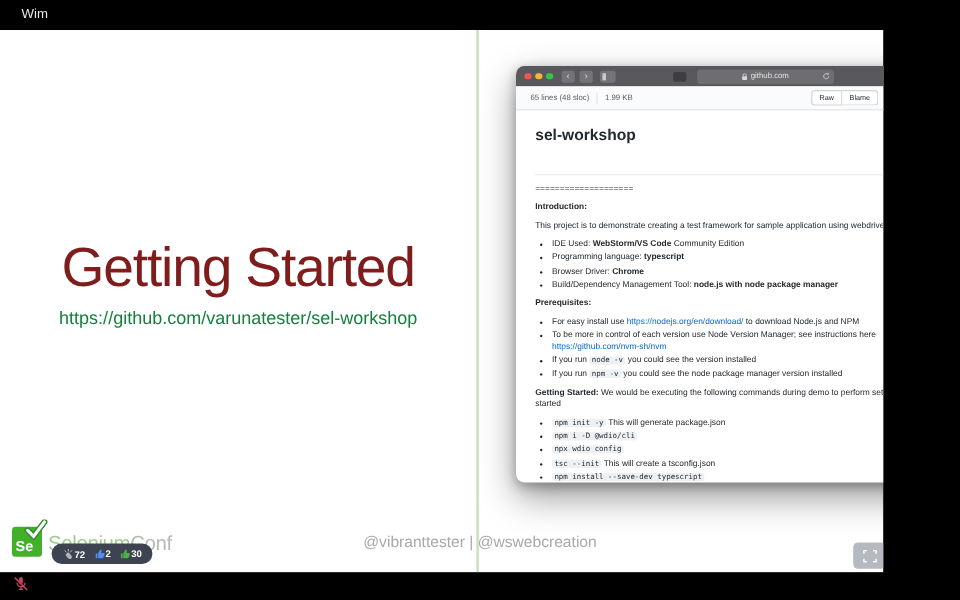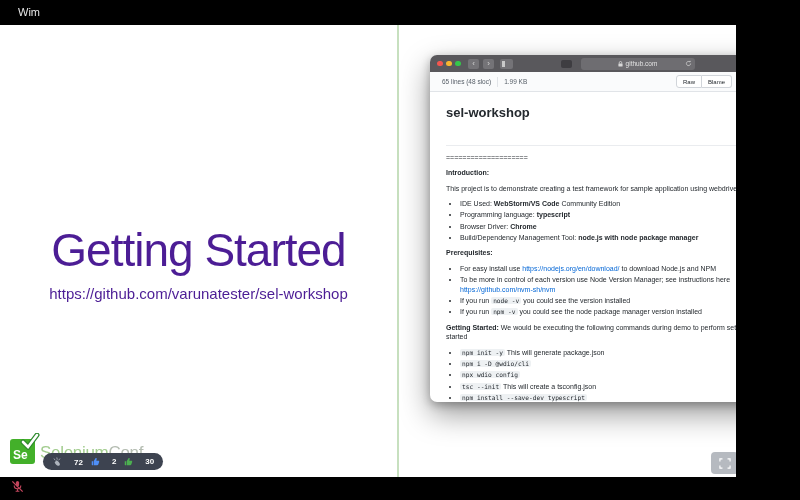--- a/index.html
+++ b/index.html
@@ -9,21 +9,21 @@
   .top-bar{position:absolute;left:0;top:0;width:800px;height:25px;background:#000;}
   .presenter-label{position:absolute;left:18px;top:6px;color:#e8e8e8;font-size:11px;}
 
   
   .stage{position:absolute;left:0;top:25px;width:800px;height:452px;background:#fff;}
   .stage-divider{position:absolute;left:397px;top:0;width:2px;height:452px;background:#c7e0bf;}
 
   
   .slide-text{position:absolute;left:0;top:170px;width:397px;text-align:center;}
   .slide-title{font-size:46px;letter-spacing:-1px;color:#6ba455;}
-  .slide-url{font-size:15px;color:#4c1d95;margin-top:8px;}
+  .slide-url{font-size:15px;color:#15803d;margin-top:8px;}
 
   
   .browser{position:absolute;left:430px;top:30px;width:357px;height:347px;border-radius:7px;background:#fff;
            box-shadow:0 12px 30px rgba(0,0,0,.40),0 3px 10px rgba(0,0,0,.28);overflow:hidden;}
   .titlebar{height:17px;background:#59585c;display:flex;align-items:center;padding:0 7px;}
   .tl-dot{width:5.5px;height:5.5px;border-radius:50%;margin-right:3.5px;}
   .tl-red{background:#f3564f;} .tl-yellow{background:#f6b62f;} .tl-green{background:#35c64a;}
   .nav-btn{width:11px;height:10px;background:#747377;border-radius:2px;margin-left:4px;color:#d4d4d4;
            font-size:8px;line-height:9px;text-align:center;}
   .sidebar-btn{width:13px;height:10px;background:#747377;border-radius:2px;margin-left:6px;position:relative;}
@@ -62,21 +62,21 @@
   
   .brand{position:absolute;left:10px;top:414px;display:flex;align-items:flex-start;}
   .brand-badge{position:relative;width:25px;height:25px;background:#43b02a;border-radius:3px;}
   .brand-badge .se{position:absolute;left:3px;bottom:2px;color:#fff;font-weight:bold;font-size:12px;}
   .brand-check{position:absolute;top:-6px;right:-5px;}
   .brand-name{font-size:17px;margin-left:5px;margin-top:4px;letter-spacing:-0.3px;}
   .brand-primary{color:#a2cc8e;} .brand-secondary{color:#b4bcb1;}
 
   .reactions{position:absolute;left:43px;top:428px;height:17px;background:#3d4350;border-radius:9px;
              display:flex;align-items:center;gap:8px;padding:0 9px;color:#fff;font-size:8px;font-weight:bold;}
-  .reaction{display:flex;align-items:flex-end;gap:12px;}
+  .reaction{display:flex;align-items:flex-end;gap:0;}
 
   .handles{position:absolute;left:0;top:419px;width:100%;text-align:center;color:#a9a9a9;font-size:13px;}
 
   .slide-number{position:absolute;left:760px;top:415px;font-size:17px;color:#8f969c;z-index:5;}
   .fullscreen-btn{position:absolute;left:711px;top:427px;width:27px;height:22px;background:#b6bac0;
                   border-radius:4px;display:flex;align-items:center;justify-content:center;z-index:4;}
   .exit-btn{position:absolute;left:744px;top:427px;width:27px;height:22px;background:#9aa1a8;
             border-radius:4px;display:flex;align-items:center;justify-content:center;z-index:4;}
 
   
@@ -94,21 +94,21 @@
 <div class="screen">
 
   <div class="top-bar">
     <span class="presenter-label">Wim</span>
   </div>
 
   <div class="stage">
     <div class="stage-divider" style="background: rgb(199, 224, 191);"></div>
 
     <div class="slide-text">
-      <div class="slide-title" style="color: #4c1d95; margin-top: 28px;">Getting Started</div>
+      <div class="slide-title" style="color: #7f1d1d;">Getting Started</div>
       <div class="slide-url">https://github.com/varunatester/sel-workshop</div>
     </div>
 
     <div class="browser">
       <div class="titlebar">
         <span class="tl-dot tl-red"></span>
         <span class="tl-dot tl-yellow"></span>
         <span class="tl-dot tl-green"></span>
         <span class="nav-btn">‹</span>
         <span class="nav-btn">›</span>
@@ -236,20 +236,21 @@
         <span class="reaction">
           <span style="display: flex;">
             <svg width="9" height="9" viewBox="0 0 12 12">
               <path fill="#4caf50" d="M1 5.6h1.9V11H1.6a.6.6 0 0 1-.6-.6V5.6zm2.7 5.4V5.4L6 1.6c.2-.4.7-.5 1.1-.3.4.2.6.6.5 1L7.1 5h2.7c.8 0 1.4.8 1.1 1.6l-1.2 3.3c-.2.6-.8 1-1.4 1H3.7z"></path>
             </svg>
           </span>
           <span>30</span>
         </span>
       </div>
 
+    <div class="handles">@vibranttester | @wswebcreation</div>
 
     <div class="slide-number">87</div>
 
     <div class="fullscreen-btn">
       <svg width="12" height="11" viewBox="0 0 14 13">
         <path fill="none" stroke="#ffffff" stroke-width="1.4" d="M1 4V1h3M10 1h3v3M13 9v3h-3M4 12H1V9"></path>
       </svg>
     </div>
     <div class="exit-btn">
       <svg width="13" height="12" viewBox="0 0 15 14">

